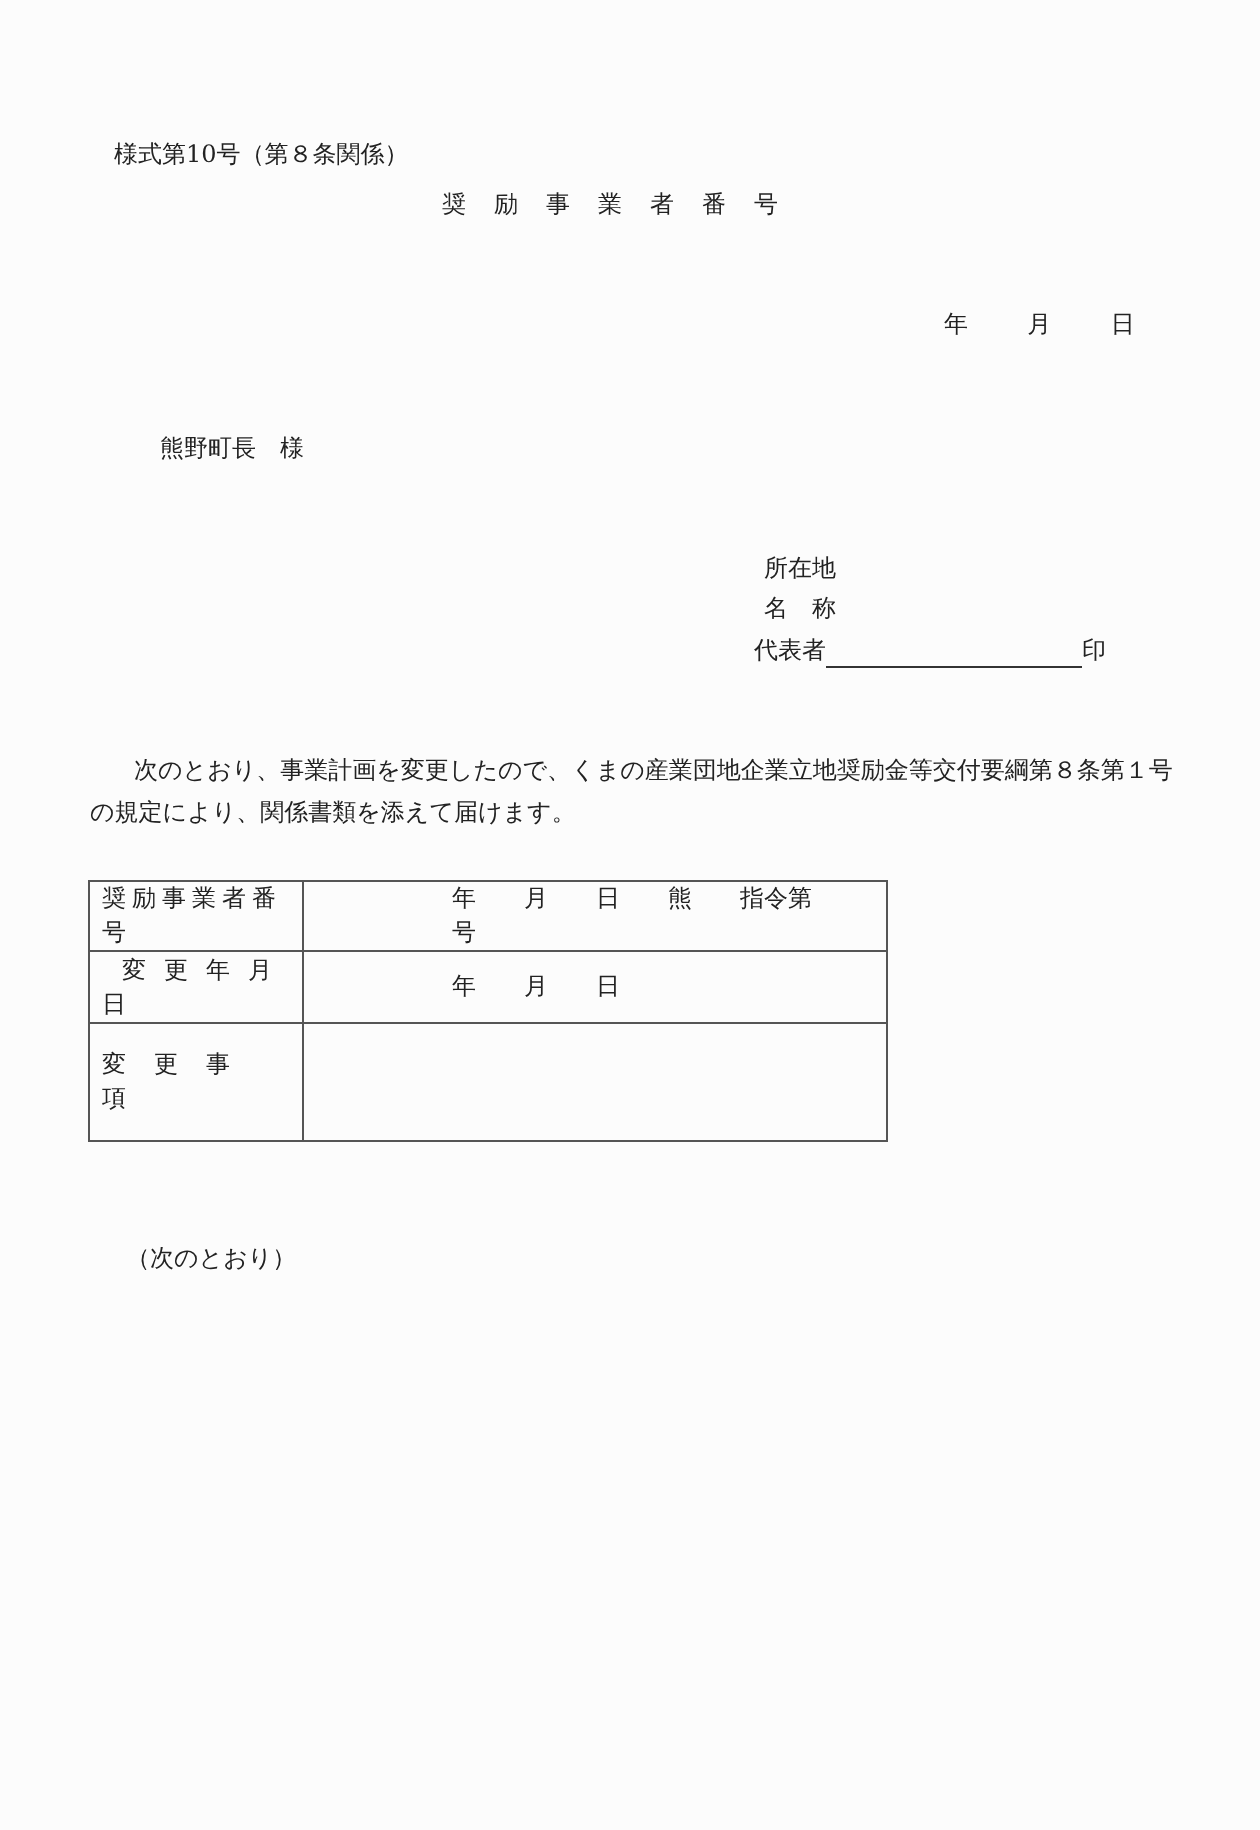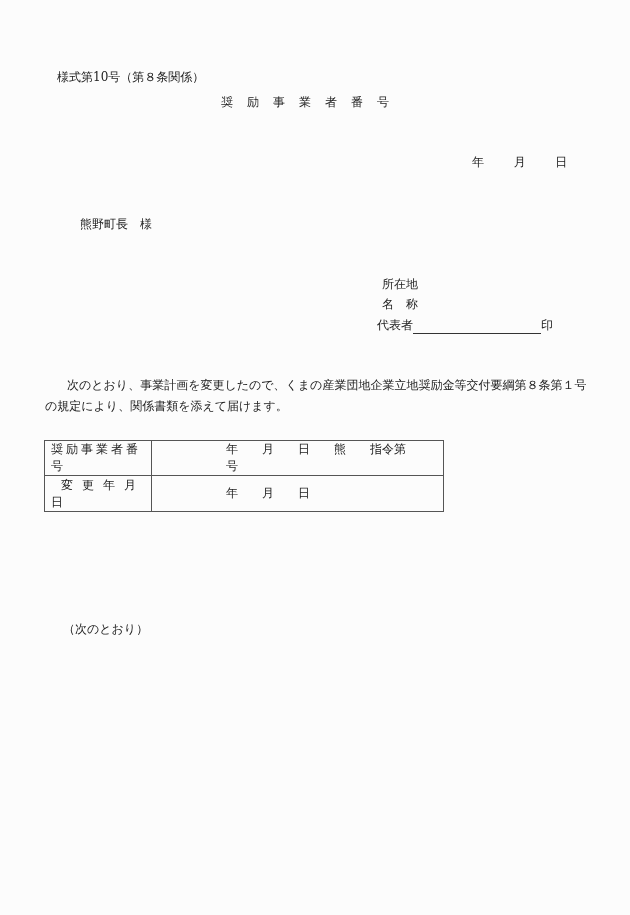--- a/index.html
+++ b/index.html
@@ -53,16 +53,20 @@
 <table id="main-table">
   <tbody>
       <tr style="height:35px">
     <td class="label"><span class="sp2">奨励事業者番号</span></td>
     <td style="padding-left:74px">年　　月　　日　　熊　　指令第　　　　号</td>
   </tr>
   <tr style="height:36px">
     <td class="label"><span class="sp">変更年月日</span></td>
     <td style="padding-left:74px">年　　月　　日</td>
   </tr>
+  <tr style="height:59px">
+    <td class="label"><span class="sp3">変更事項</span></td>
+    <td></td>
+  </tr>
 </tbody>
   </table>
 
 <div class="abs" id="attach">（次のとおり）</div>
 
 </body></html>

